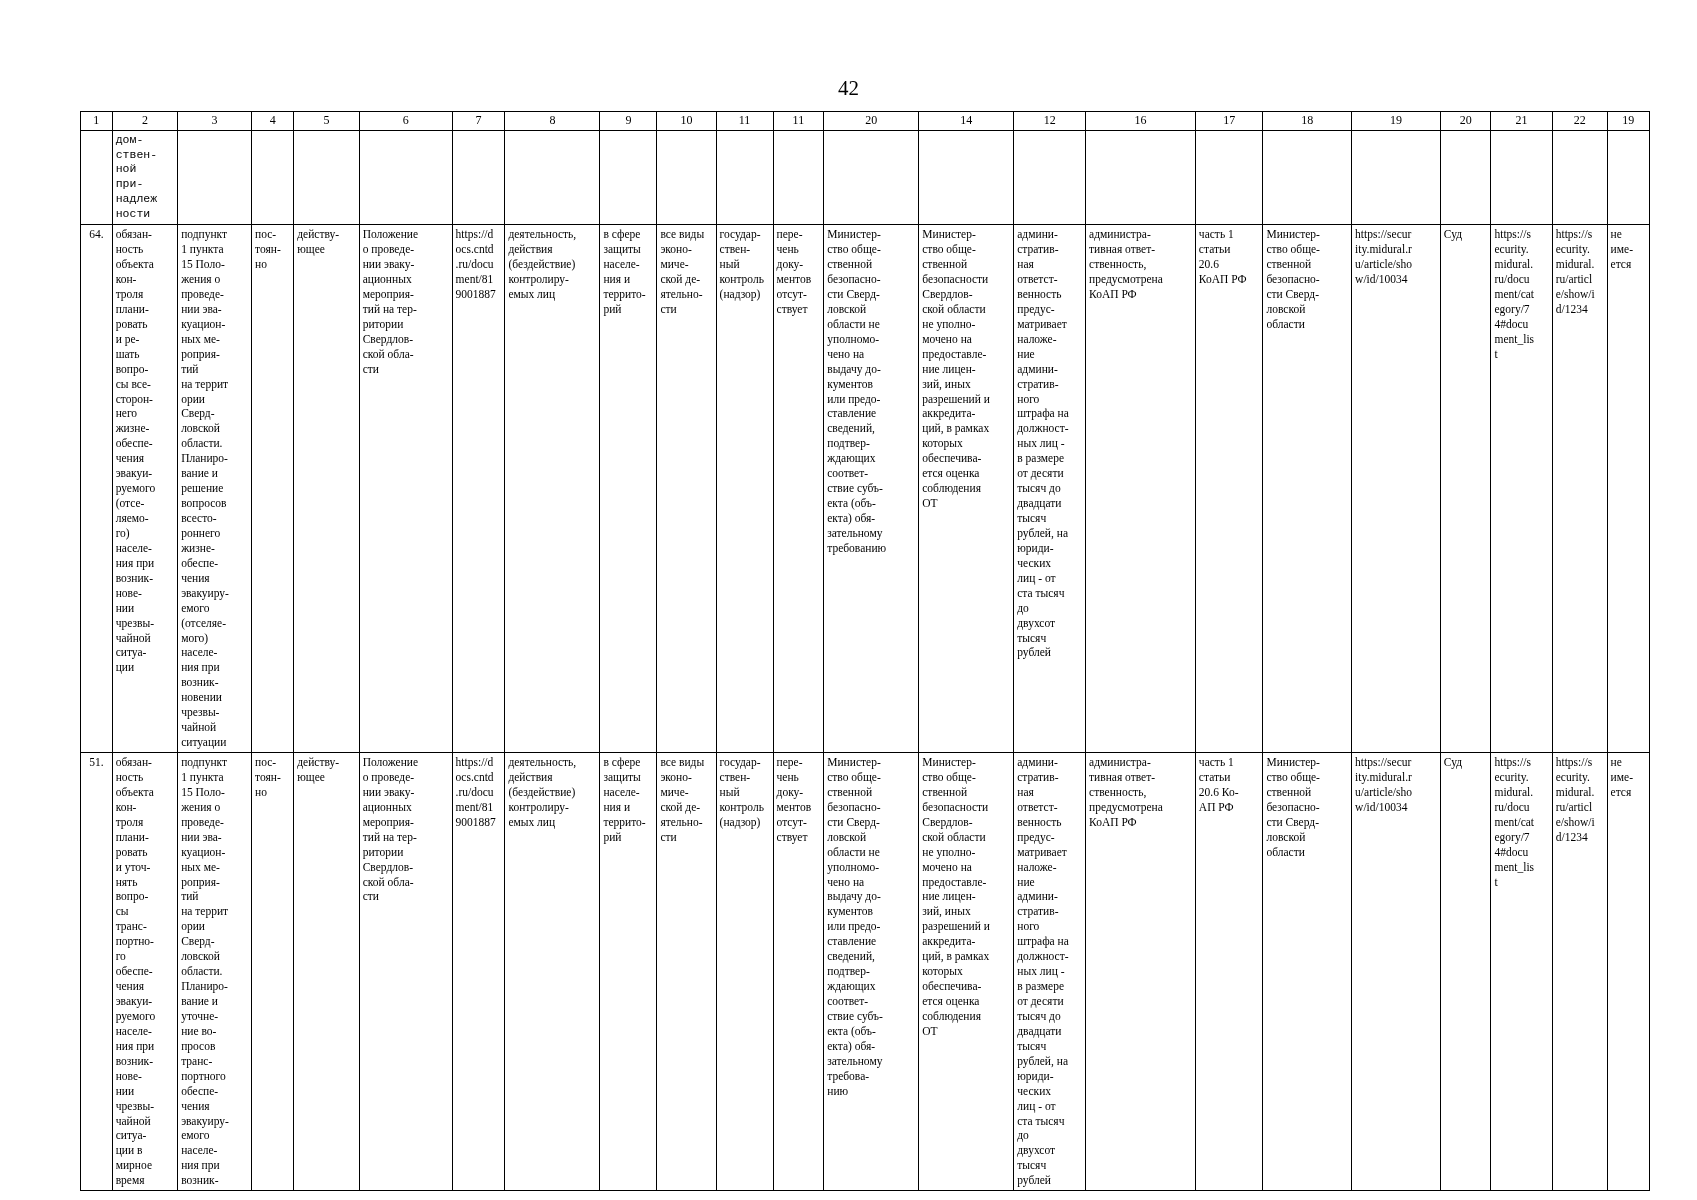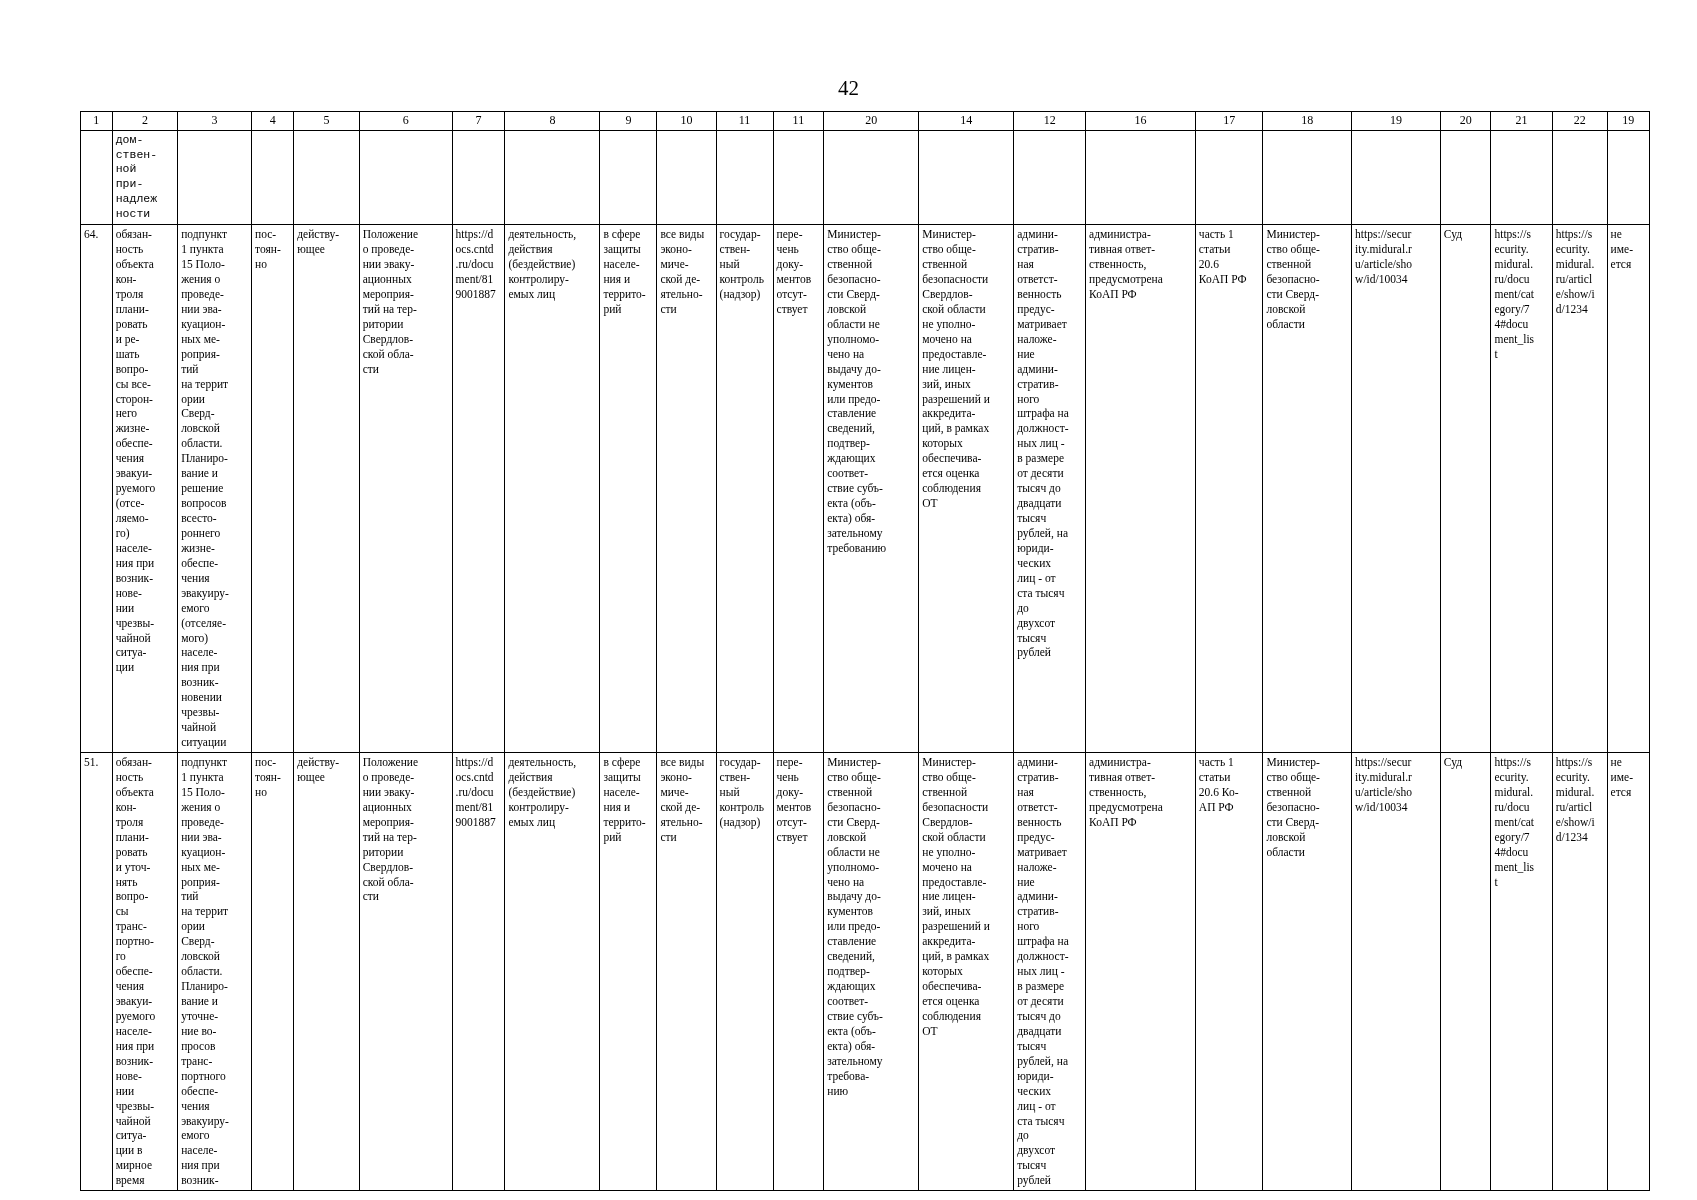--- a/index.html
+++ b/index.html
@@ -47,21 +47,21 @@
     hyphens: none;
   }
   table.reg thead td {
     text-align: center;
     vertical-align: middle;
     height: 15px;
     padding: 1px 2px;
     font-size: 12px;
   }
   td.numcell {
-    text-align: left;
+    text-align: center;
   }
   
   col.c1  { width: 30px; }
   col.c2  { width: 62px; }
   col.c3  { width: 70px; }
   col.c4  { width: 40px; }
   col.c5  { width: 62px; }
   col.c6  { width: 88px; }
   col.c7  { width: 50px; }
   col.c8  { width: 90px; }

